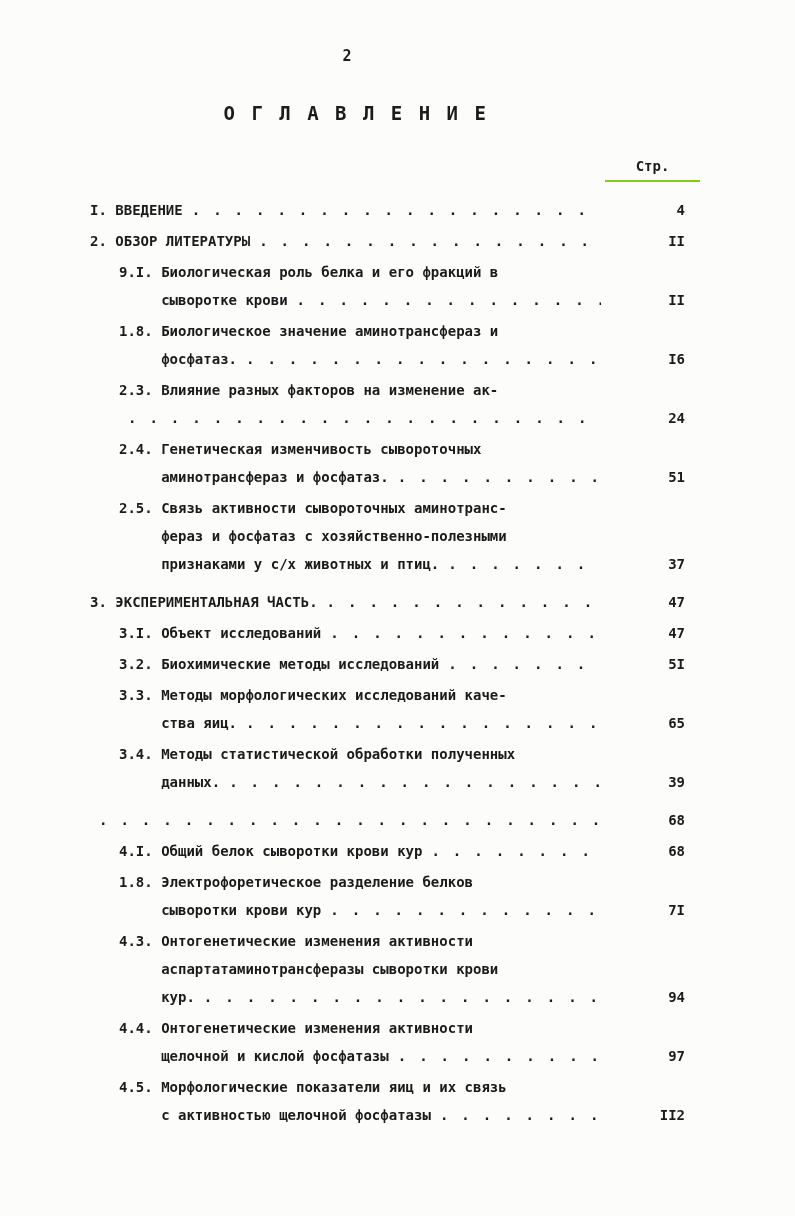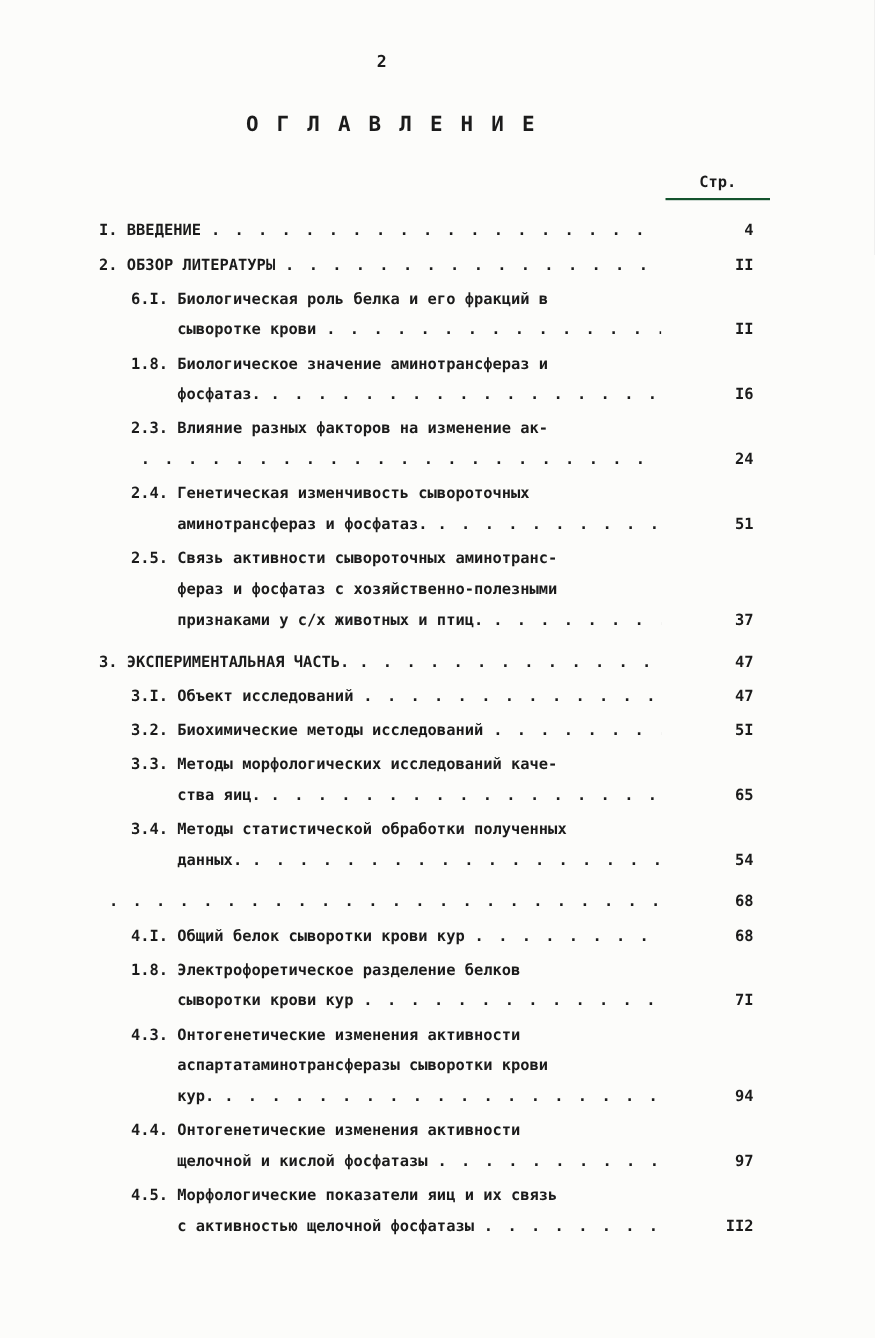--- a/index.html
+++ b/index.html
@@ -31,21 +31,21 @@
     font-size: 19px;
     letter-spacing: 2.5px;
     white-space: pre;
   }
   .str-row { display: flex; margin-top: 32px; }
   .str-spacer { flex: 1; }
   .str-label {
     width: 95px;
     margin-right: -15px;
     text-align: center;
-    border-bottom: 2px solid #14532d;
+    border-bottom: 2px solid #84cc16;
     padding-bottom: 4px;
     line-height: 20px;
   }
   .toc { margin-top: 14px; }
   .toc-entry { margin-bottom: 3px; }
   .toc-entry.lvl2 { margin-left: 29px; }
   .toc-entry.section-break { margin-top: 10px; }
   .toc-row { display: flex; align-items: flex-end; line-height: 28px; }
   .row-text { white-space: pre; flex: none; }
   .leader {
@@ -83,21 +83,21 @@
       </div>
       <div class="toc-entry lvl1">
         <div class="toc-row">
           <span class="row-text">2. ОБЗОР ЛИТЕРАТУРЫ</span>
           <span class="leader">..........................</span>
           <span class="page-num">II</span>
         </div>
       </div>
       <div class="toc-entry lvl2">
         <div class="toc-row">
-          <span class="row-text">6.I. Биологическая роль белка и его фракций в</span>
+          <span class="row-text">9.I. Биологическая роль белка и его фракций в</span>
         </div>
         <div class="toc-row">
           <span class="row-text">     сыворотке крови</span>
           <span class="leader">..........................</span>
           <span class="page-num">II</span>
         </div>
       </div>
       <div class="toc-entry lvl2">
         <div class="toc-row">
           <span class="row-text">1.8. Биологическое значение аминотрансфераз и</span>
@@ -171,21 +171,21 @@
           <span class="page-num">65</span>
         </div>
       </div>
       <div class="toc-entry lvl2">
         <div class="toc-row">
           <span class="row-text">3.4. Методы статистической обработки полученных</span>
         </div>
         <div class="toc-row">
           <span class="row-text">     данных.</span>
           <span class="leader">..........................</span>
-          <span class="page-num">54</span>
+          <span class="page-num">39</span>
         </div>
       </div>
       <div class="toc-entry lvl1 section-break">
         <div class="toc-row">
           <span class="leader">..........................</span>
           <span class="page-num">68</span>
         </div>
       </div>
       <div class="toc-entry lvl2">
         <div class="toc-row">

